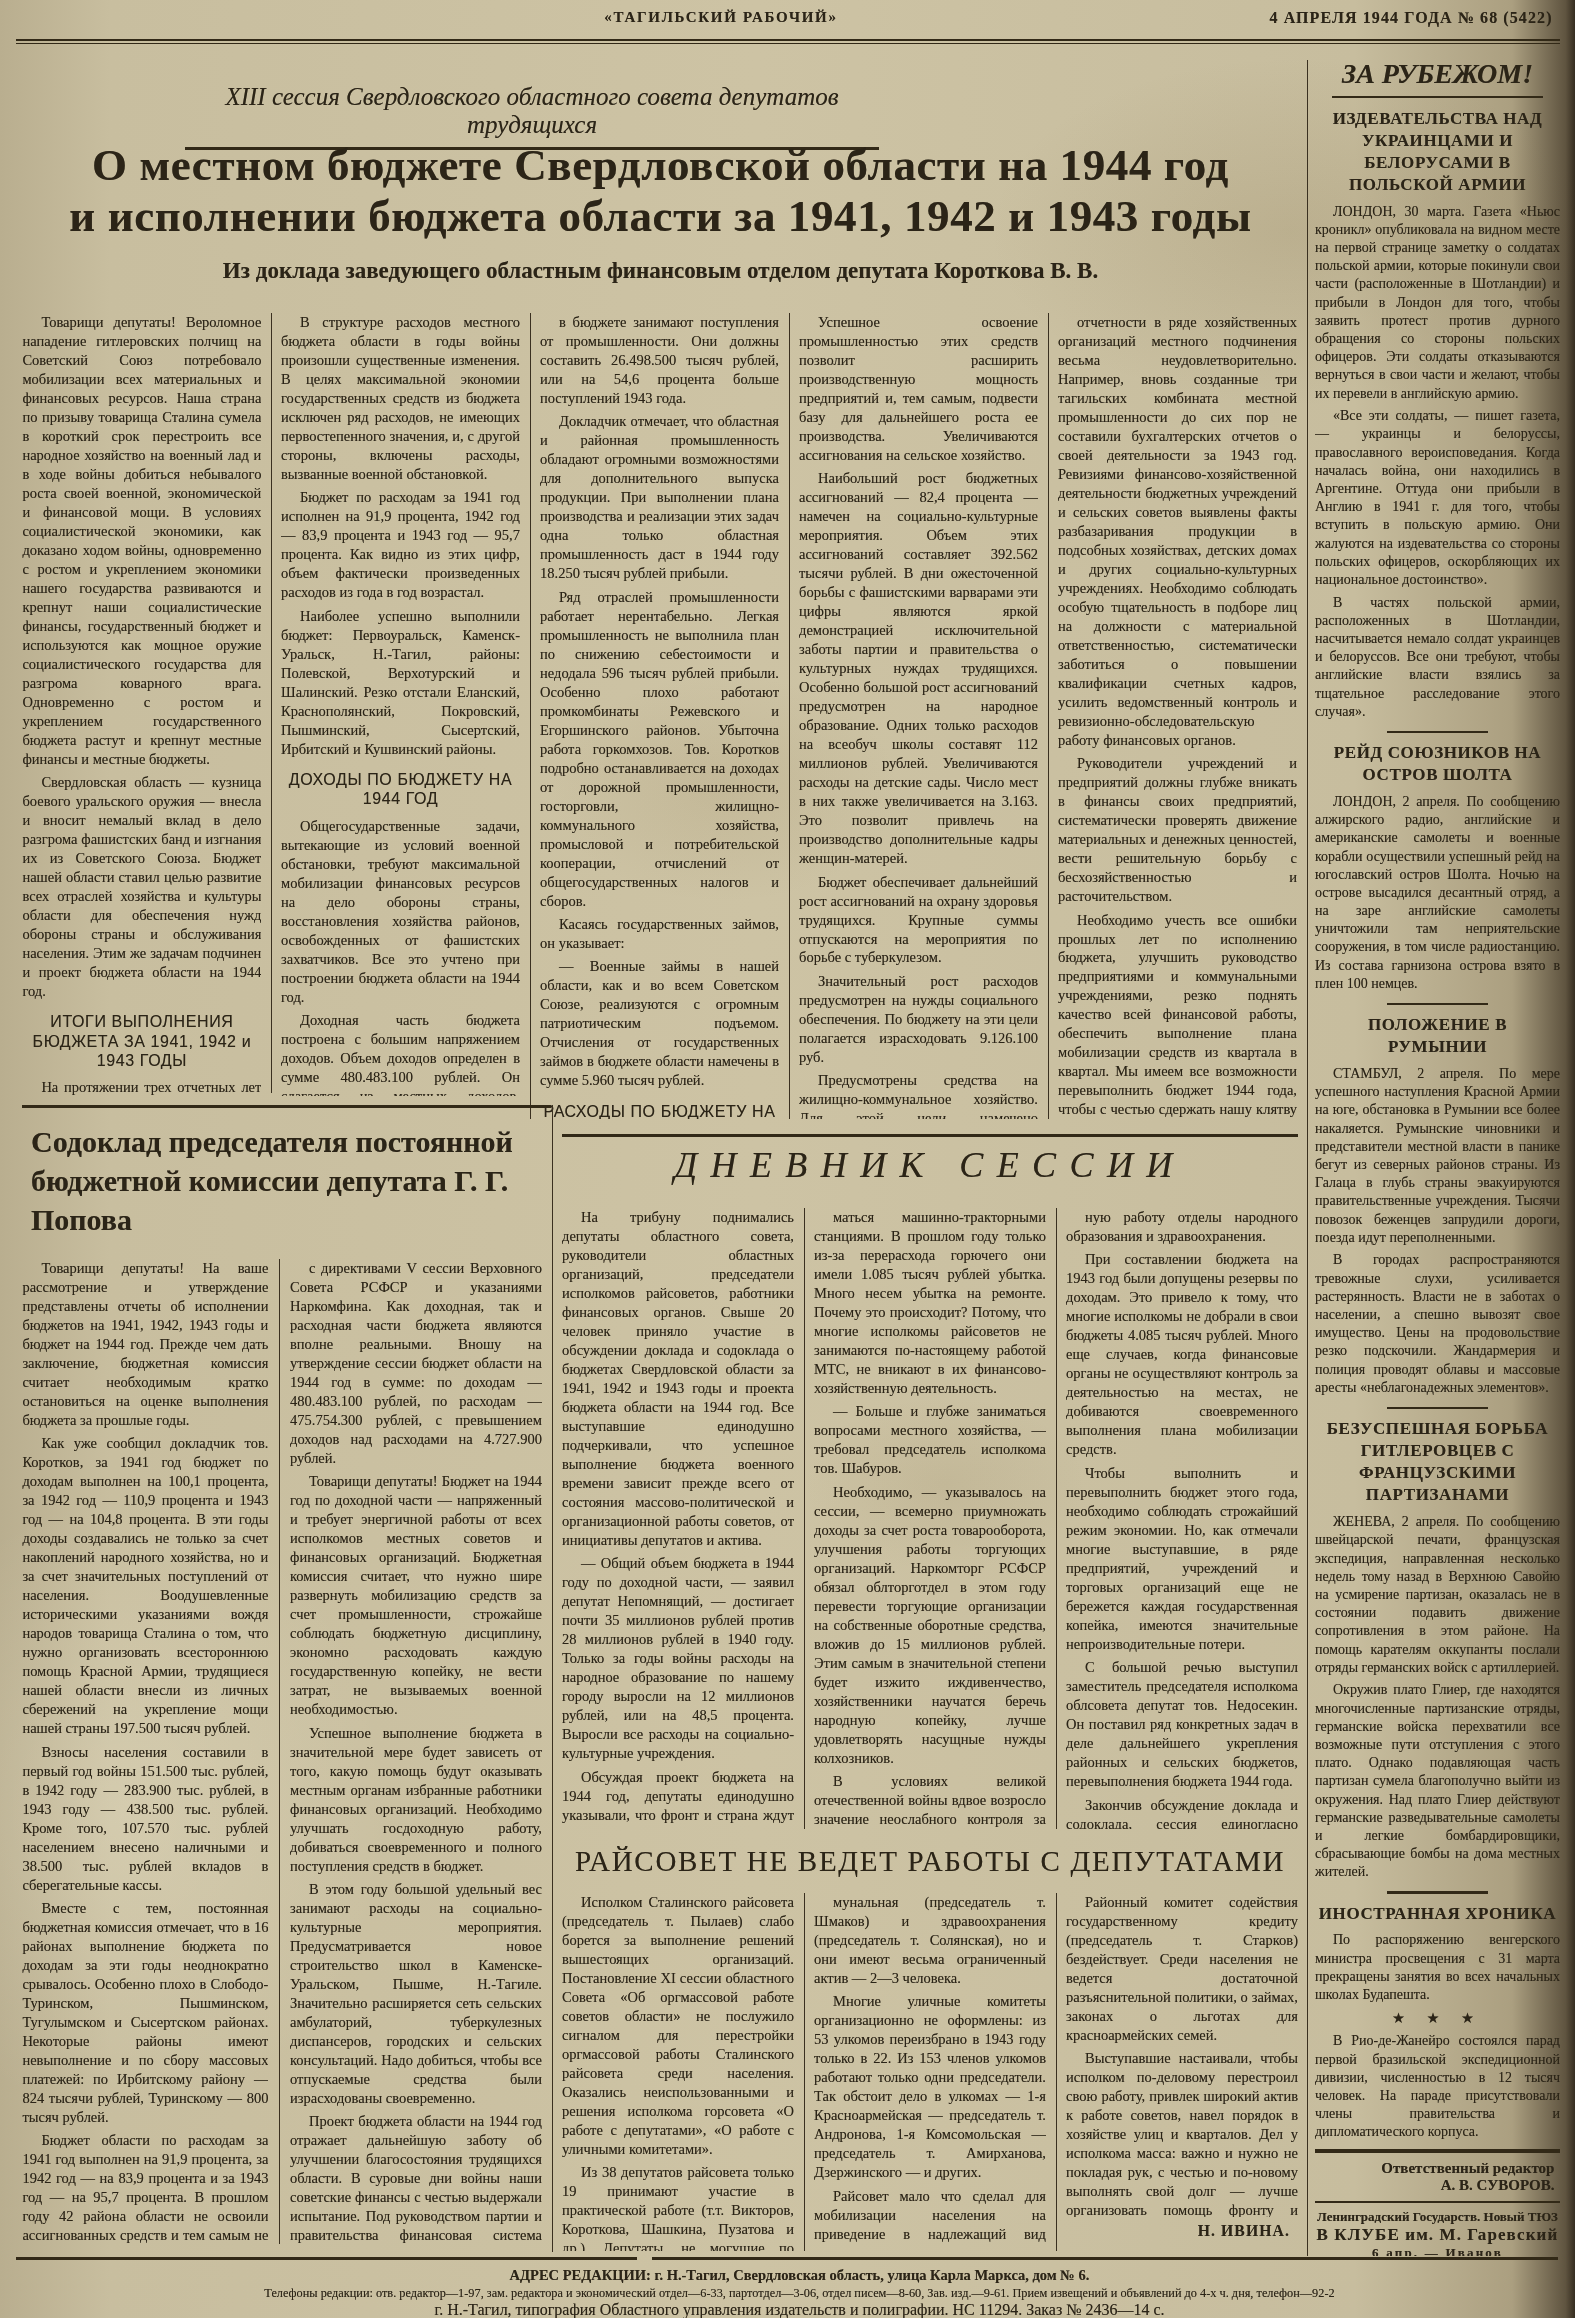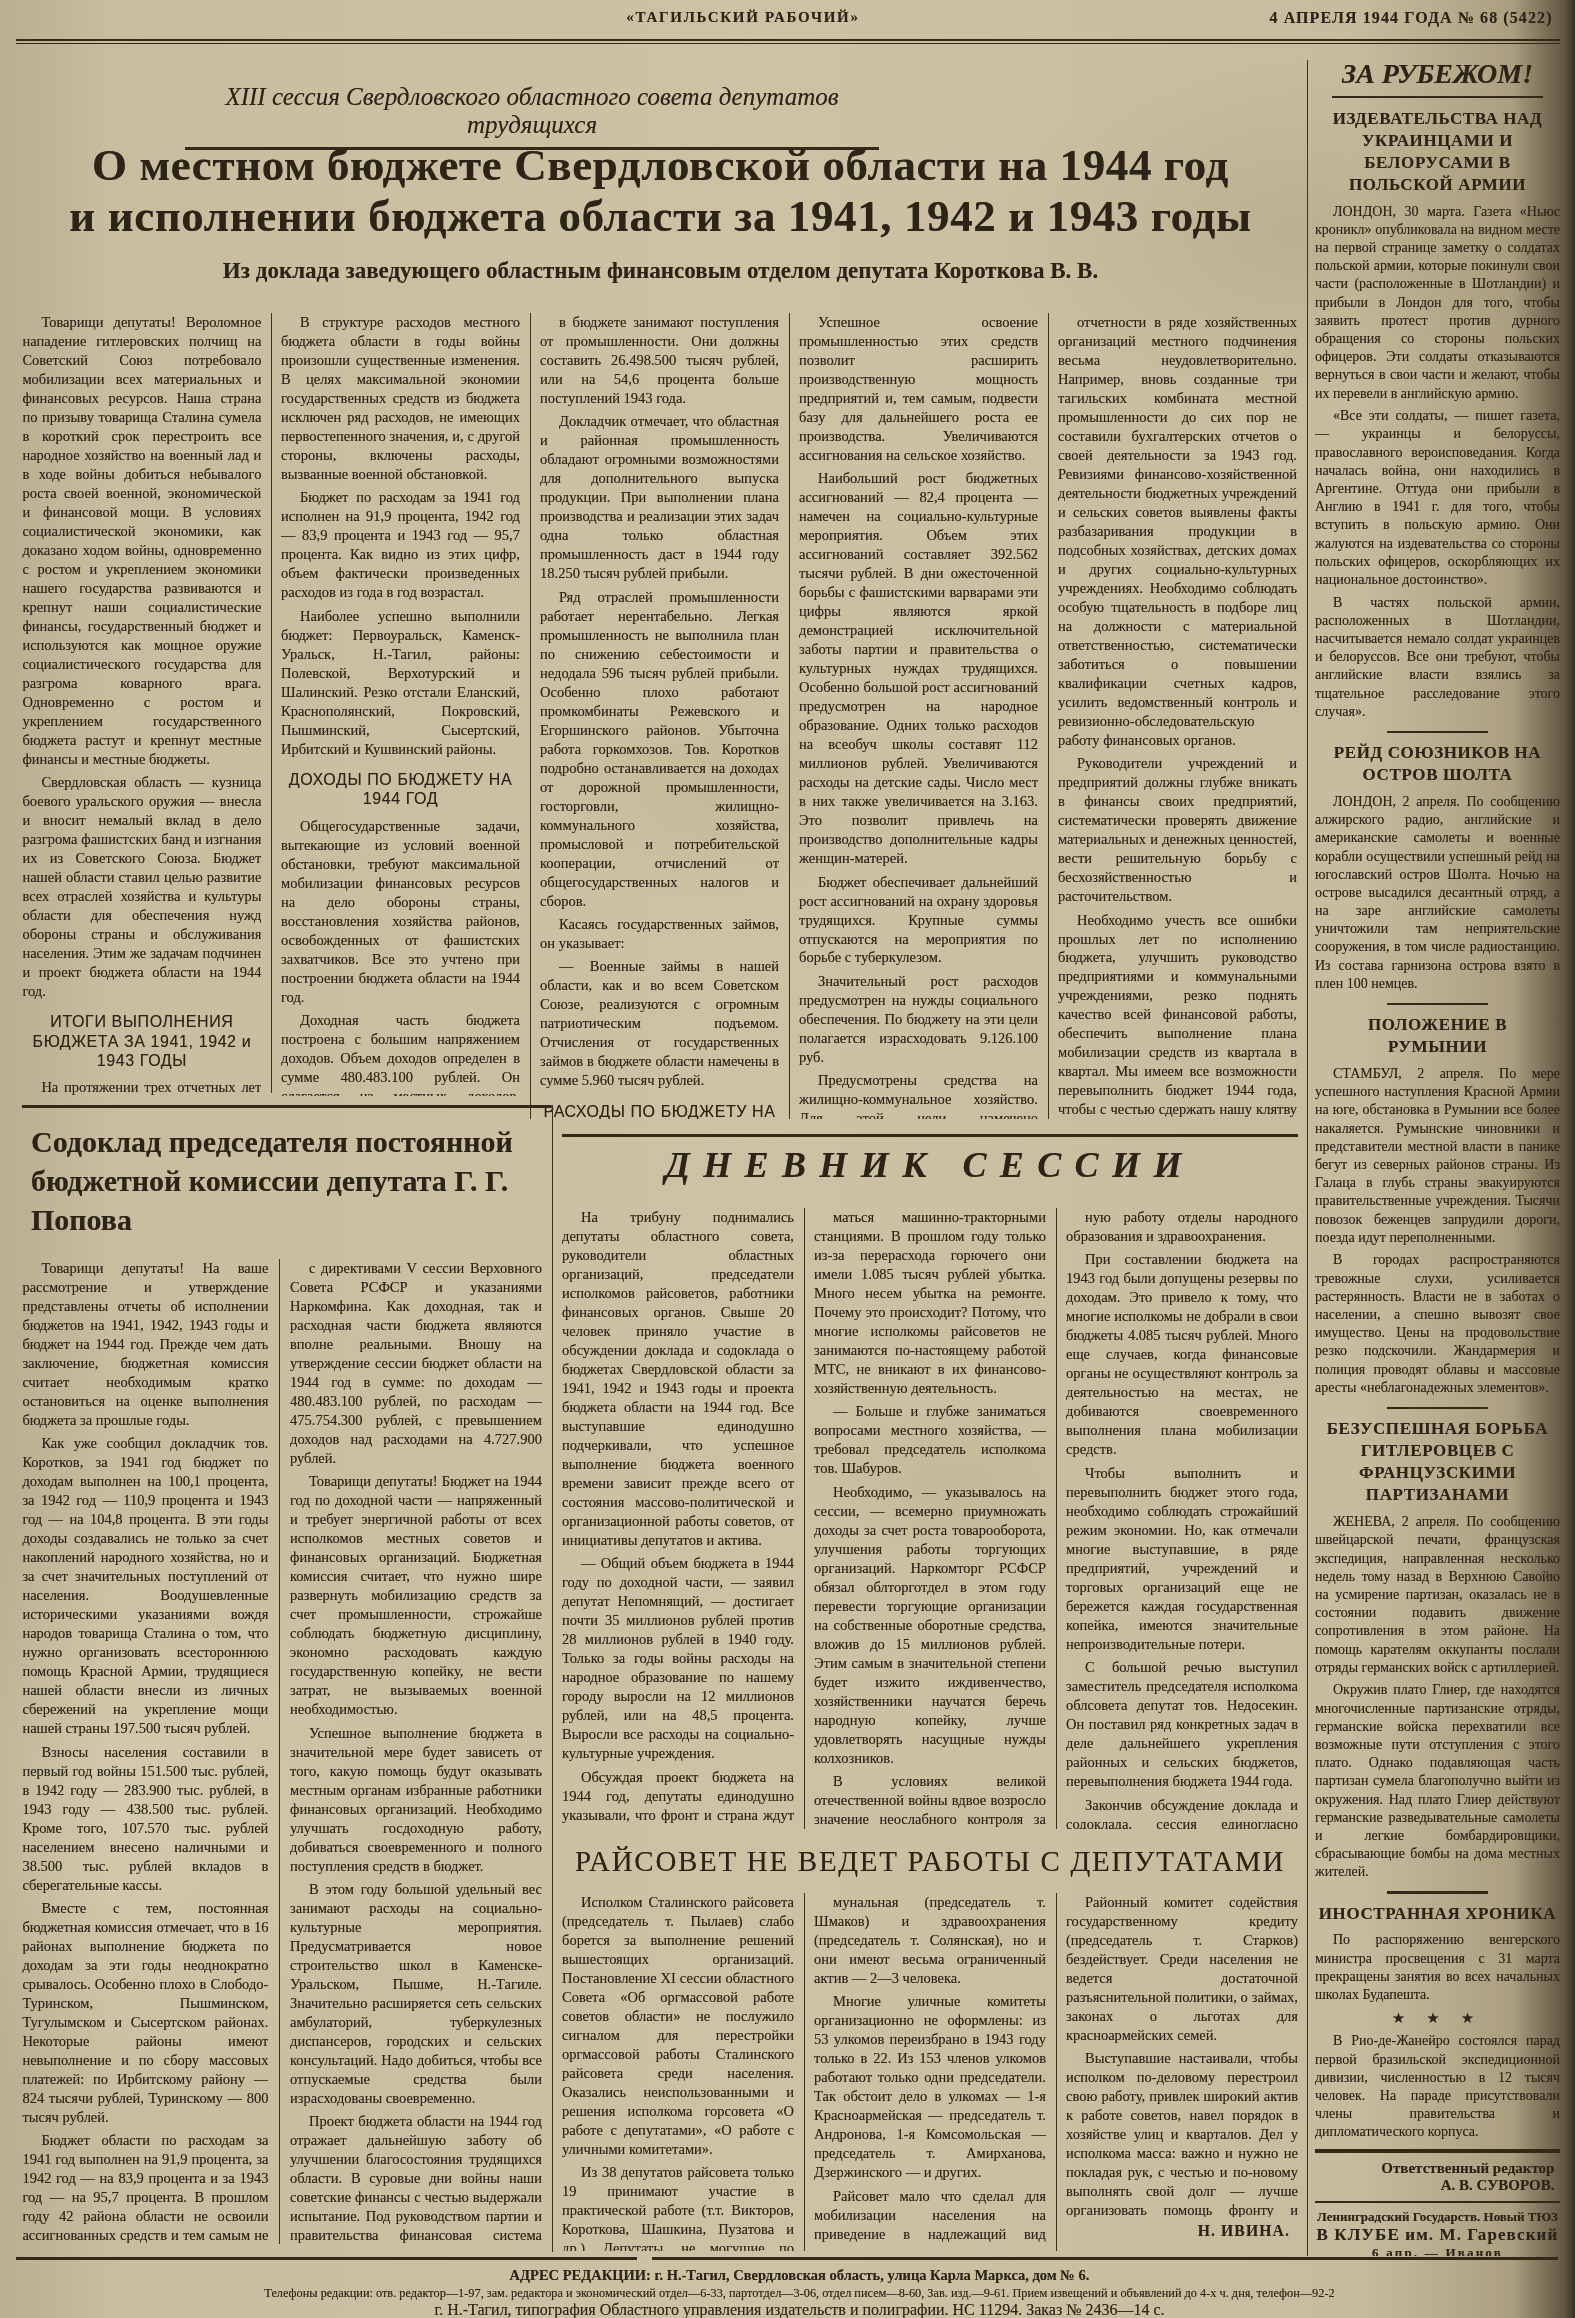--- a/index.html
+++ b/index.html
@@ -10,37 +10,37 @@
       radial-gradient(ellipse 425px 503px at 8% 78%, rgba(255,250,228,.22), transparent 62%),
       radial-gradient(ellipse 291px 190px at 46% 34%, rgba(128,108,66,.12), transparent 60%),
       radial-gradient(ellipse 235px 145px at 60% 64%, rgba(122,102,62,.10), transparent 60%),
       linear-gradient(90deg,#b9ae8f 0%,#c8be9f 7%,#cdc3a4 48%,#c7bd9e 86%,#ab9f80 96%,#5f5440 99.4%,#362d20 100%);
   }
   .ink{text-shadow:0 0 0.6px rgba(43,36,24,.45);}
   .rule{position:absolute;background:#322917;}
   .drule{position:absolute;border-top:2.8px solid #322917;border-bottom:1.1px solid #322917;height:2.2px;background:transparent;}
   .vrule{position:absolute;width:1.1px;background:#3a3020;}
   .mast-title{position:absolute;top:9px;left:0;width:1442px;text-align:center;
-    font-size:15px;font-weight:bold;letter-spacing:1.7px;margin-left:22px;}
+    font-size:15px;font-weight:bold;letter-spacing:1.7px;}
   .mast-date{position:absolute;top:9px;right:22.4px;width:503px;text-align:right;
     font-size:16px;font-weight:bold;letter-spacing:1.1px;}
   .kicker{position:absolute;left:185px;top:83px;width:694px;text-align:center;
     font-style:italic;font-weight:normal;font-size:25px;border-bottom:3.4px solid #322917;padding-bottom:7.8px;}
   .headline{position:absolute;left:17px;top:140px;width:1287px;text-align:center;
     font-size:45px;font-weight:bold;line-height:1.13;letter-spacing:0.6px;}
   .subhead{position:absolute;left:17px;top:258px;width:1287px;text-align:center;
     font-size:23px;font-weight:bold;}
   .col{position:absolute;overflow:hidden;text-align:justify;font-size:14.5px;line-height:1.31;}
   .col p{margin:0 0 4.5px;text-indent:19px;}
   .col .inhead{font-family:"Liberation Sans",sans-serif;font-weight:normal;text-align:center;
     font-size:16px;line-height:1.22;margin:11.2px 3.4px 7.8px;text-indent:0;letter-spacing:0.6px;}
   .sod-head{position:absolute;left:31px;top:1122px;width:503px;
     font-size:30px;font-weight:bold;line-height:1.3;}
   .dnevnik-head{position:absolute;left:562px;top:1144px;width:736px;text-align:center;
-    font-size:36px;font-weight:bold;font-style:italic;letter-spacing:13.4px;}
+    font-size:36px;font-weight:normal;font-style:italic;letter-spacing:13.4px;}
   .raysovet-head{position:absolute;left:562px;top:1845px;width:736px;text-align:center;
     font-size:29px;letter-spacing:1.7px;}
   .byline{position:absolute;left:1066px;top:2222px;width:224px;text-align:right;
     font-size:15.7px;font-weight:bold;letter-spacing:1.1px;}
   .sidebar{position:absolute;left:1315px;top:58px;width:245px;height:2198px;overflow:hidden;}
   .sb-title{text-align:center;font-style:italic;font-weight:bold;font-size:28px;
     border-bottom:2.8px solid #322917;padding-bottom:5.6px;margin:0 17px 10px;}
   .art-head{text-align:center;font-weight:bold;font-size:17px;line-height:1.3;
     letter-spacing:0.6px;margin:9px 2.2px 6.7px;}
   .sb-p{font-size:14px;line-height:1.3;text-align:justify;margin:0 0 4.5px;text-indent:18px;}

